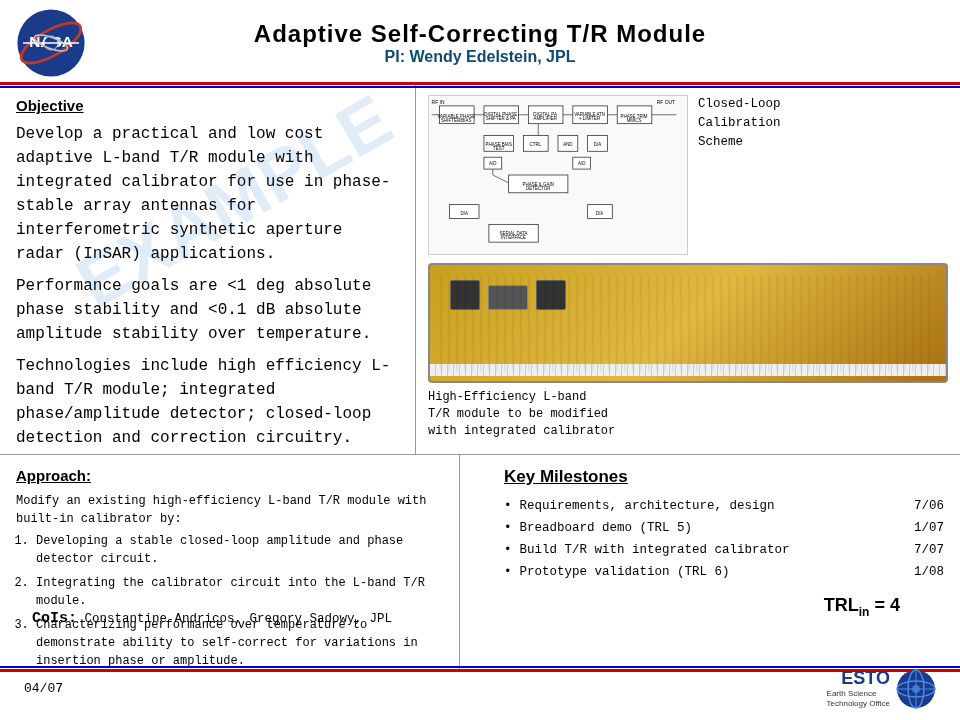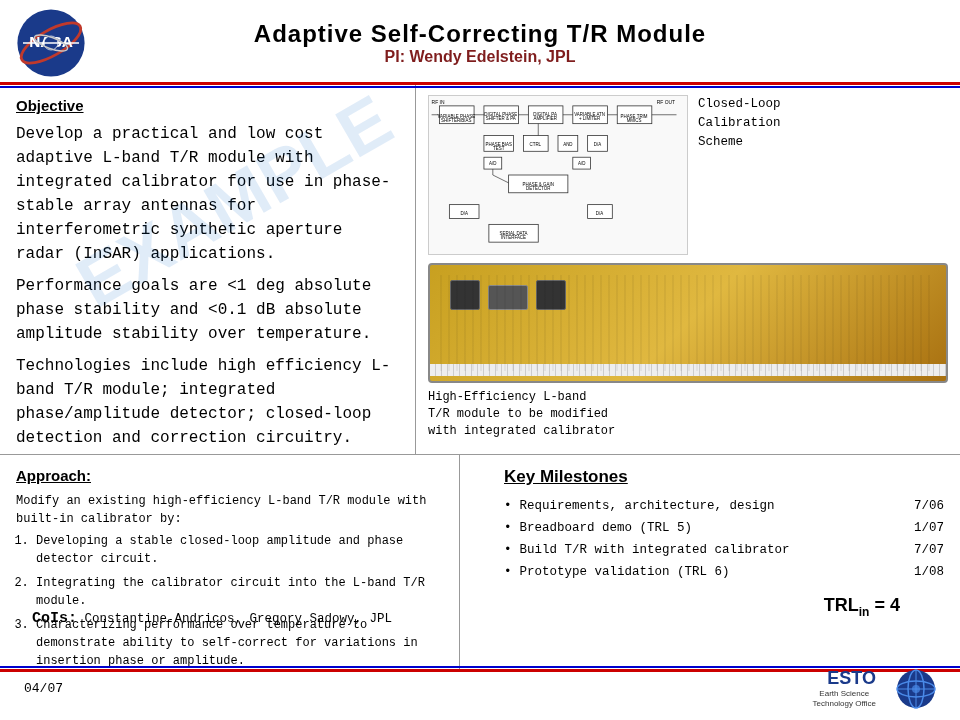--- a/index.html
+++ b/index.html
@@ -41,21 +41,21 @@
       font-size: 24px;
       font-weight: bold;
       font-family: 'Comic Sans MS', cursive, sans-serif;
       color: #000;
       letter-spacing: 1px;
     }
     .header-title h2 {
       font-size: 16px;
       font-weight: bold;
       font-family: Arial, sans-serif;
-      color: #7f1d1d;
+      color: #0c4a6e;
     }
     .header-spacer { width: 70px; }
 
     
     .top-section {
       display: flex;
       border-bottom: 1px solid #999;
       height: 370px;
     }
 
@@ -257,34 +257,34 @@
       height: 2px;
       background: #00c;
     }
     .footer-date {
       font-size: 13px;
       font-family: 'Courier New', monospace;
     }
     .esto-logo {
       display: flex;
       align-items: center;
-      gap: 20px;
+      gap: 6px;
     }
     .esto-text {
       font-size: 18px;
       font-weight: bold;
       color: #1a3a8a;
       font-family: Arial, sans-serif;
     }
     .esto-subtext {
       font-size: 8px;
       color: #333;
       font-family: Arial, sans-serif;
       line-height: 1.2;
-      text-align: center;
+      text-align: left;
     }
   </style>
 </head>
 <body>
 
 <div class="header">
 
   <svg class="nasa-logo" viewBox="0 0 100 100">
     <circle cx="50" cy="50" r="48" fill="#1a3a8a"></circle>
     <ellipse cx="50" cy="50" rx="48" ry="18" fill="none" stroke="#c0392b" stroke-width="4" transform="rotate(-30 50 50)"></ellipse>

